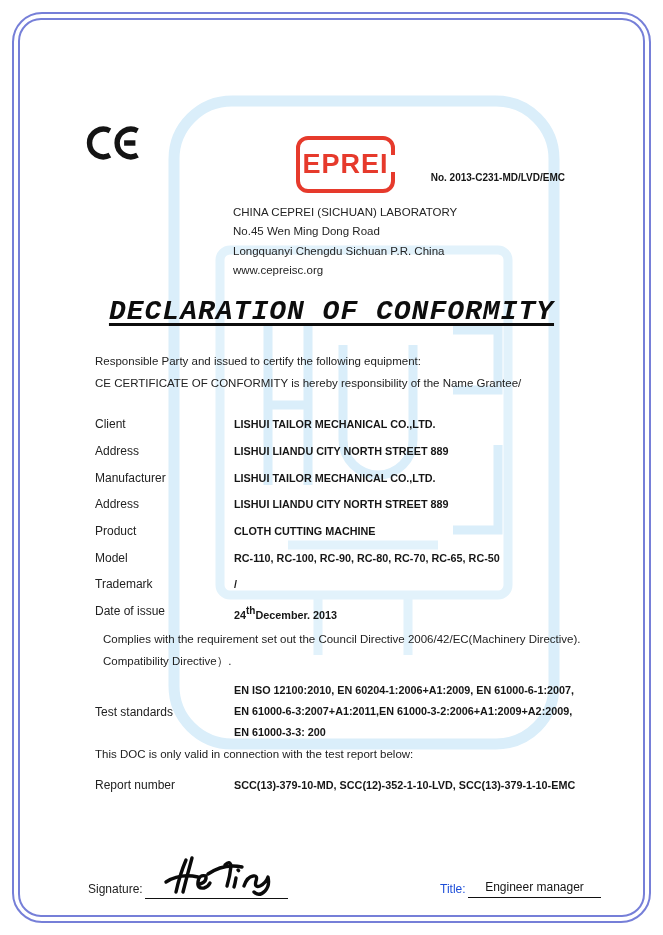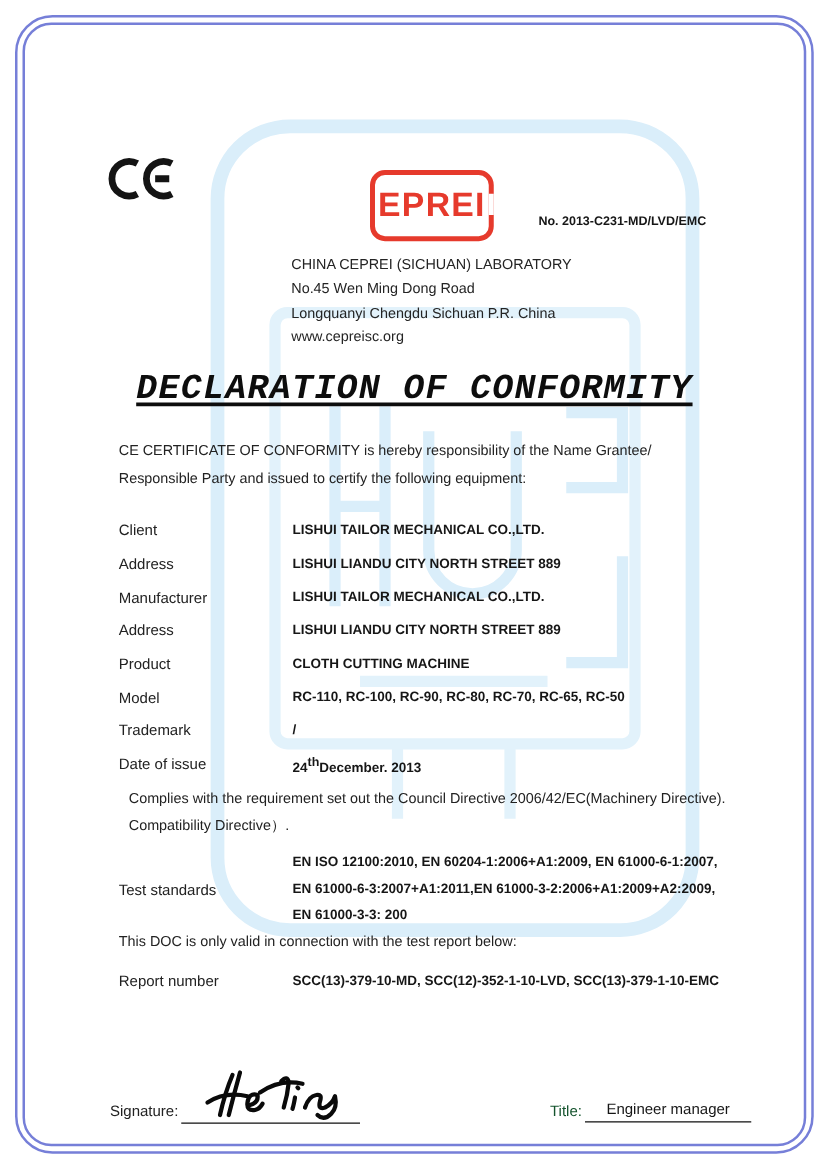--- a/index.html
+++ b/index.html
@@ -37,21 +37,21 @@
   .frow .val{display:inline-block;font-weight:bold;font-size:10.8px;color:#161616;white-space:nowrap;vertical-align:top;padding-top:1px;}
   sup.ord{font-size:10px;vertical-align:super;font-weight:bold;}
   .complies{position:absolute;left:83px;width:492px;font-size:11.5px;line-height:21.5px;color:#222;margin-left:20px;}
   .std-line{position:absolute;left:234px;font-weight:bold;font-size:10.8px;color:#161616;white-space:nowrap;}
   .std-label{position:absolute;left:95px;font-size:12px;color:#222;}
   .doc-valid{position:absolute;left:95px;top:748px;font-size:11.5px;color:#222;}
   
   .sig-label{position:absolute;left:88px;top:882px;font-size:12px;color:#222;}
   .sig-line{position:absolute;left:145px;top:898px;width:143px;border-top:1.7px solid #111;}
   .sig-hand{position:absolute;left:162px;top:846px;width:115px;height:55px;}
-  .title-label{position:absolute;left:440px;top:882px;font-size:12px;color:#14532d;}
+  .title-label{position:absolute;left:440px;top:882px;font-size:12px;color:#1d4ed8;}
   .title-value{position:absolute;left:468px;top:880px;width:133px;text-align:center;
     font-size:12px;color:#161616;border-bottom:1.7px solid #111;padding-bottom:3px;}
 </style>
 </head>
 <body>
 
 <div class="frame-outer"></div>
 <div class="frame-inner"></div>
 
 <svg class="watermark" viewBox="0 0 392 655" aria-hidden="true">
@@ -79,22 +79,22 @@
 <div class="lab-block">
   <div>CHINA CEPREI (SICHUAN) LABORATORY</div>
   <div>No.45 Wen Ming Dong Road</div>
   <div>Longquanyi Chengdu Sichuan P.R. China</div>
   <div>www.cepreisc.org</div>
 </div>
 
 <div class="doc-title">DECLARATION OF CONFORMITY</div>
 
 <div class="intro">
+  <div class="para-line">Responsible Party and issued to certify the following equipment:</div>
   <div class="para-line">CE CERTIFICATE OF CONFORMITY is hereby responsibility of the Name Grantee/</div>
-  <div class="para-line">Responsible Party and issued to certify the following equipment:</div>
 </div>
 
 <div class="frow" style="top:417px">
   <span class="lbl">Client</span><span class="val">LISHUI TAILOR MECHANICAL CO.,LTD.</span>
 </div>
 <div class="frow" style="top:444px">
   <span class="lbl">Address</span><span class="val">LISHUI LIANDU CITY NORTH STREET 889</span>
 </div>
 <div class="frow" style="top:471px">
   <span class="lbl">Manufacturer</span><span class="val">LISHUI TAILOR MECHANICAL CO.,LTD.</span>

